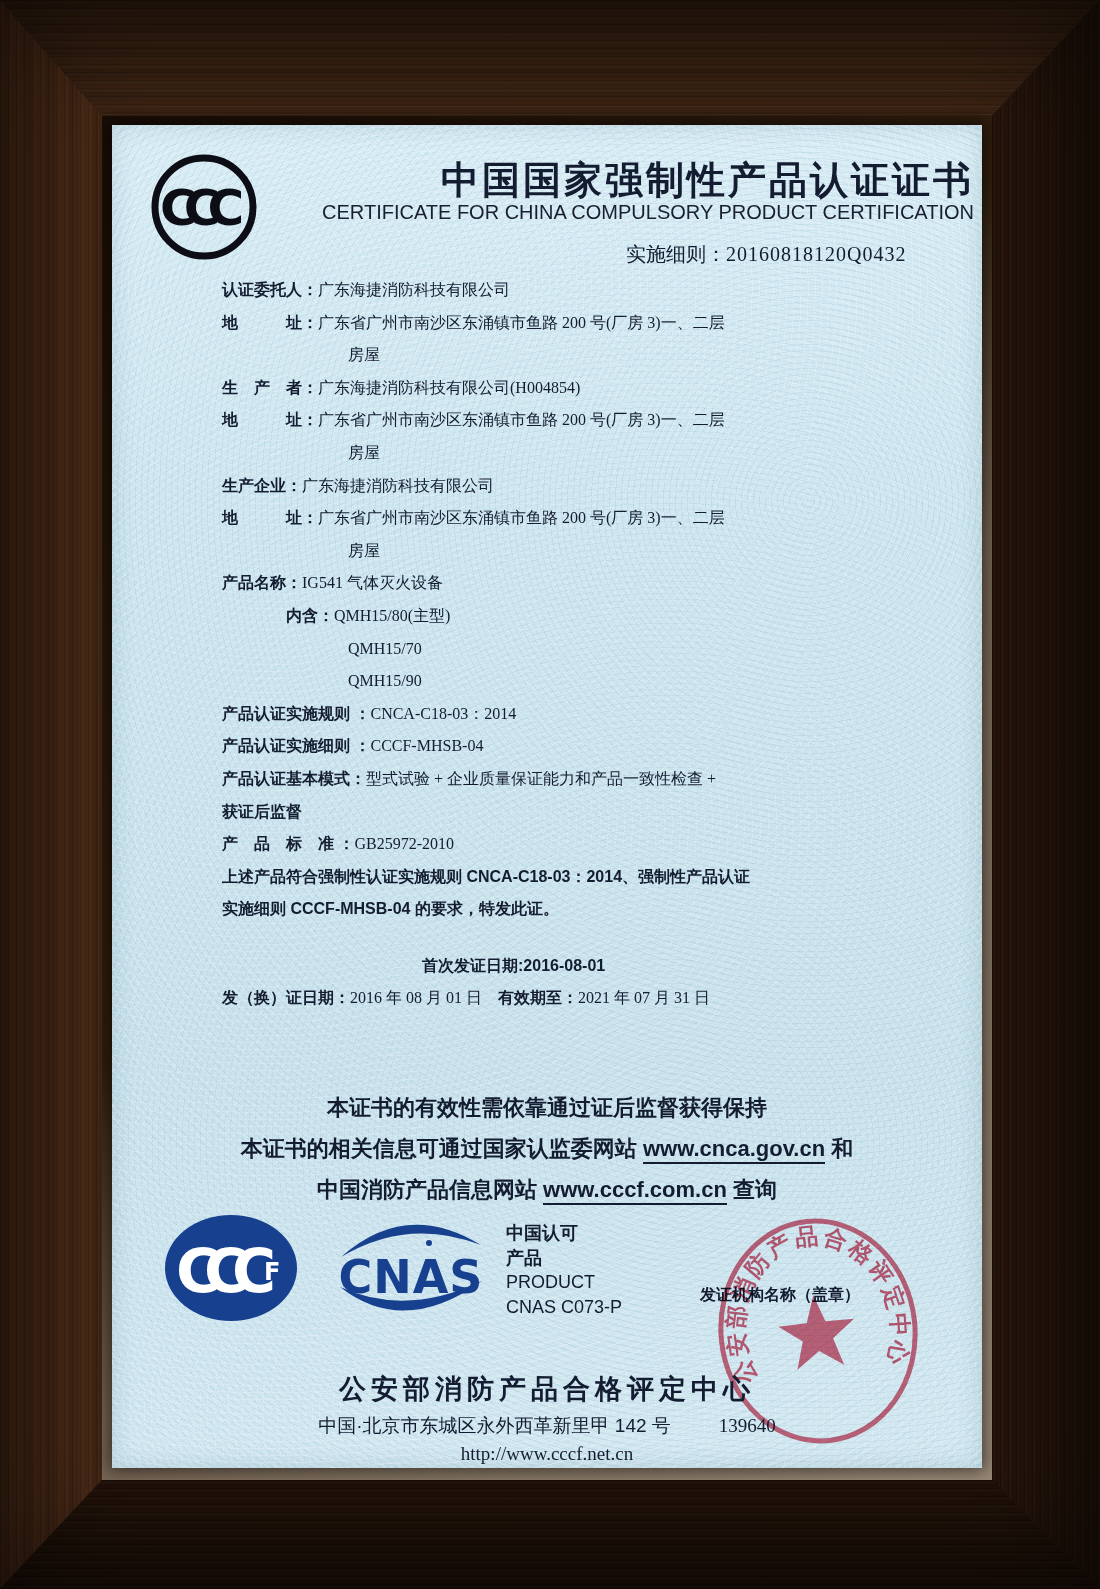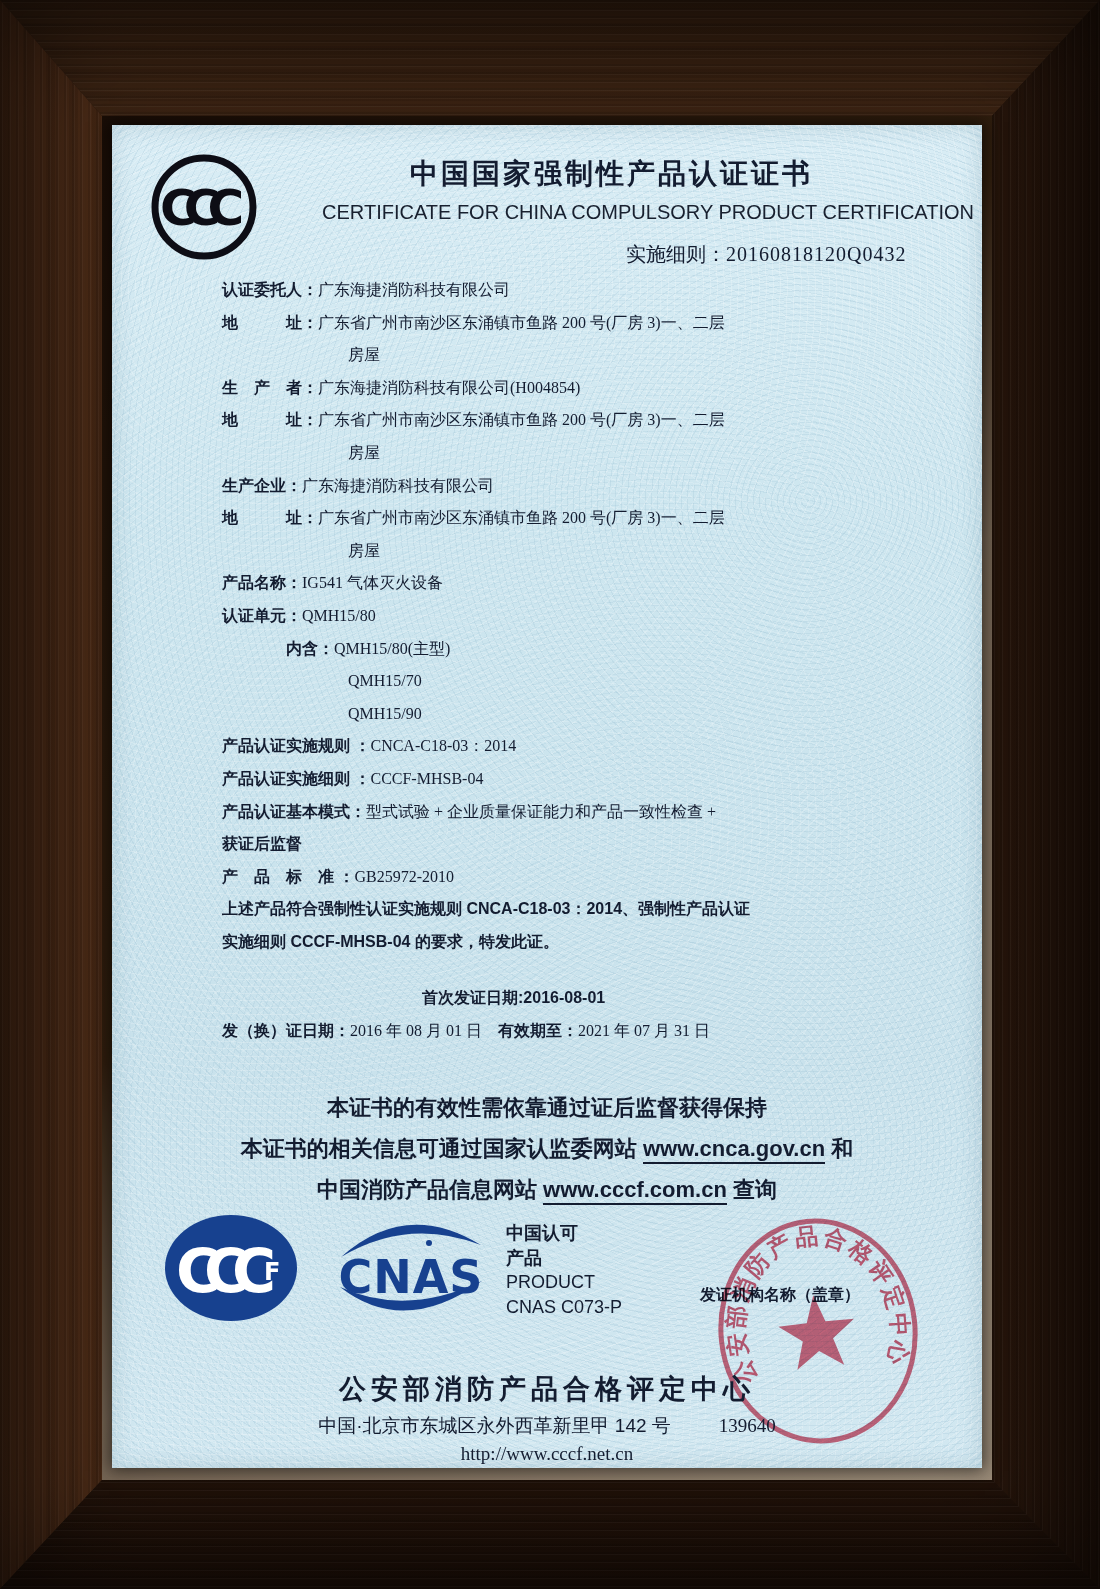--- a/index.html
+++ b/index.html
@@ -47,21 +47,21 @@
   .paper::before{content:"";position:absolute;inset:0;opacity:.55;pointer-events:none;
     background-image:
       repeating-radial-gradient(circle at 18% 12%,rgba(255,255,255,.35) 0 1px,transparent 1px 7px),
       repeating-radial-gradient(circle at 80% 28%,rgba(125,170,195,.28) 0 1px,transparent 1px 6px),
       repeating-radial-gradient(circle at 34% 52%,rgba(255,255,255,.30) 0 1px,transparent 1px 8px),
       repeating-radial-gradient(circle at 64% 76%,rgba(125,170,195,.24) 0 1px,transparent 1px 6px),
       repeating-radial-gradient(circle at 48% 96%,rgba(255,255,255,.30) 0 1px,transparent 1px 7px);}
   .paper > *{position:absolute;z-index:1;}
   
   .ccc-mark{left:36px;top:26px;width:112px;height:112px;}
-  .title-cn{left:137px;right:8px;top:30px;text-align:center;font-size:28px;font-weight:700;
+  .title-cn{left:137px;right:8px;top:30px;text-align:right;font-size:38px;font-weight:700;
             letter-spacing:3px;white-space:nowrap;}
   .title-en{left:30px;right:8px;top:76px;text-align:right;font-size:20px;white-space:nowrap;color:#18202f;}
   .certno{left:514px;top:116px;font-size:20px;white-space:pre;}
   .certno .num{font-family:"Liberation Serif","DejaVu Serif",serif;letter-spacing:1px;}
   
   .rows{left:110px;top:149px;right:0;}
   .row{height:32.6px;line-height:32.6px;white-space:pre;font-size:16px;}
   .pt{font-family:"Liberation Serif","DejaVu Serif",serif;}
   .pt.b{font-family:"Liberation Sans","DejaVu Sans",sans-serif;font-weight:700;}
   
@@ -111,21 +111,20 @@
         <div class="row"><span class="pt b">认证委托人：</span><span class="pt">广东海捷消防科技有限公司</span></div>
         <div class="row"><span class="pt b">地　　　址：</span><span class="pt">广东省广州市南沙区东涌镇市鱼路 200 号(厂房 3)一、二层</span></div>
         <div class="row" style="margin-left: 126px;"><span class="pt">房屋</span></div>
         <div class="row"><span class="pt b">生　产　者：</span><span class="pt">广东海捷消防科技有限公司(H004854)</span></div>
         <div class="row"><span class="pt b">地　　　址：</span><span class="pt">广东省广州市南沙区东涌镇市鱼路 200 号(厂房 3)一、二层</span></div>
         <div class="row" style="margin-left: 126px;"><span class="pt">房屋</span></div>
         <div class="row"><span class="pt b">生产企业：</span><span class="pt">广东海捷消防科技有限公司</span></div>
         <div class="row"><span class="pt b">地　　　址：</span><span class="pt">广东省广州市南沙区东涌镇市鱼路 200 号(厂房 3)一、二层</span></div>
         <div class="row" style="margin-left: 126px;"><span class="pt">房屋</span></div>
         <div class="row"><span class="pt b">产品名称：</span><span class="pt">IG541 气体灭火设备</span></div>
-        <div class="row"><span class="pt b">认证单元：</span><span class="pt">QMH15/80</span></div>
         <div class="row" style="margin-left: 64px;"><span class="pt b">内含：</span><span class="pt">QMH15/80(主型)</span></div>
         <div class="row" style="margin-left: 126px;"><span class="pt">QMH15/70</span></div>
         <div class="row" style="margin-left: 126px;"><span class="pt">QMH15/90</span></div>
         <div class="row"><span class="pt b">产品认证实施规则 ：</span><span class="pt">CNCA-C18-03：2014</span></div>
         <div class="row"><span class="pt b">产品认证实施细则 ：</span><span class="pt">CCCF-MHSB-04</span></div>
         <div class="row"><span class="pt b">产品认证基本模式：</span><span class="pt">型式试验 + 企业质量保证能力和产品一致性检查 +</span></div>
         <div class="row"><span class="pt b">获证后监督</span></div>
         <div class="row"><span class="pt b">产　品　标　准 ：</span><span class="pt">GB25972-2010</span></div>
         <div class="row"><span class="pt b">上述产品符合强制性认证实施规则 CNCA-C18-03：2014、强制性产品认证</span></div>
         <div class="row"><span class="pt b">实施细则 CCCF-MHSB-04 的要求，特发此证。</span></div>

